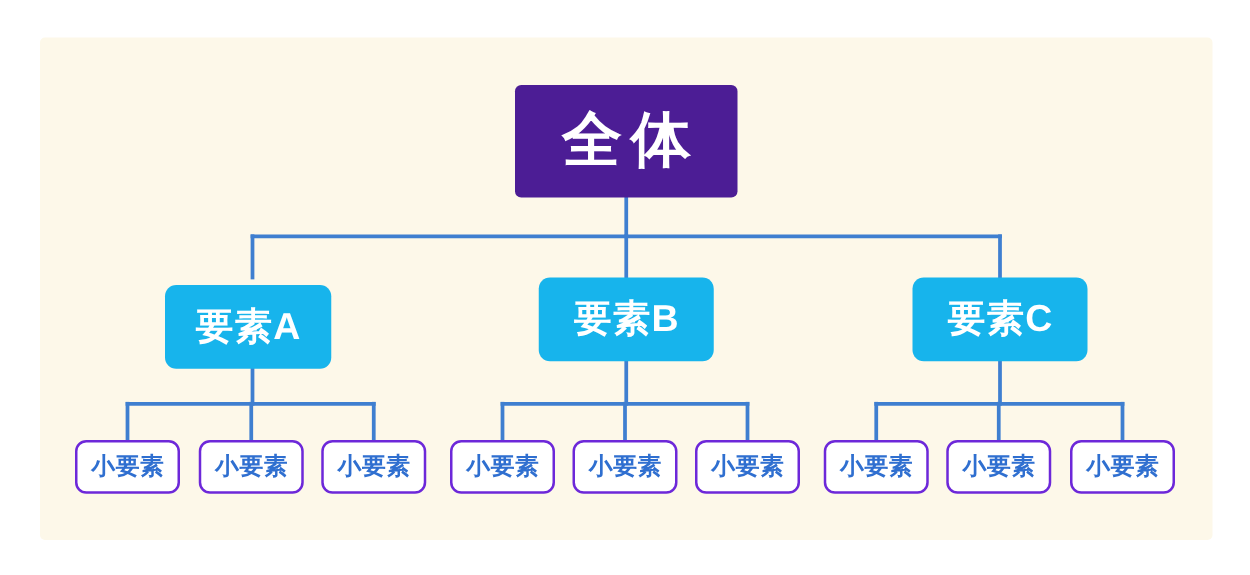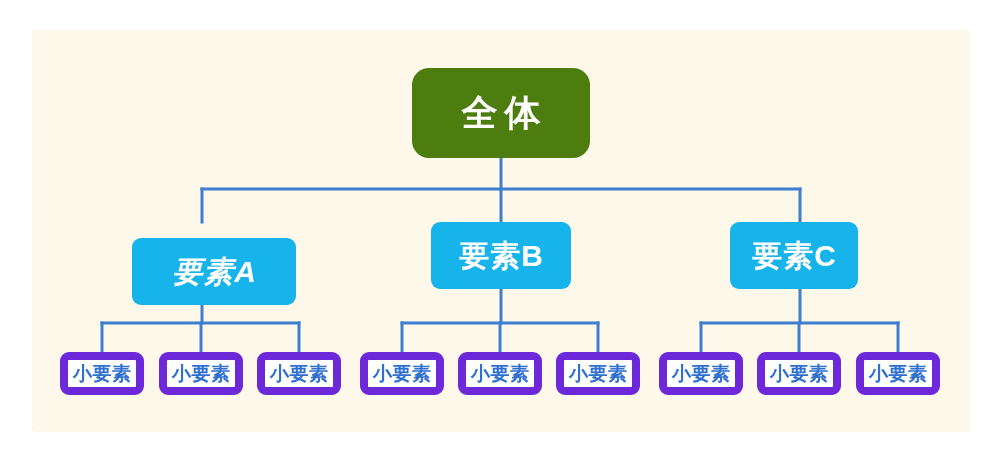--- a/index.html
+++ b/index.html
@@ -40,41 +40,41 @@
     position: absolute;
     box-sizing: border-box;
     display: flex;
     align-items: center;
     justify-content: center;
     text-align: center;
     line-height: 1;
     white-space: nowrap;
   }
   .node-root {
-    background: #4d7c0f;
+    background: #4c1d95;
     color: #ffffff;
-    border-radius: 17px;
-    font-size: 36px;
+    border-radius: 5px;
+    font-size: 48px;
     font-weight: bold;
     letter-spacing: 7px;
     text-indent: 7px;
   }
   .node-mid {
     background: #17b4ec;
     color: #ffffff;
     border-radius: 9px;
     font-size: 30px;
     font-weight: bold;
     letter-spacing: 1px;
     text-indent: 1px;
   }
   .node-leaf {
     background: #ffffff;
     color: #2f6fd0;
-    border: 8px solid #6d28d9;
+    border: 2px solid #6d28d9;
     border-radius: 9px;
     font-size: 19px;
     font-weight: bold;
     letter-spacing: 0.5px;
     text-indent: 0.5px;
   }
 </style>
 </head>
 <body>
 
@@ -100,27 +100,27 @@
       <line x1="800" y1="189" x2="800" y2="222" stroke="#3f7fd0" stroke-width="3" stroke-linecap="square"></line>
       <line x1="800" y1="289" x2="800" y2="323" stroke="#3f7fd0" stroke-width="3" stroke-linecap="square"></line>
       <line x1="701" y1="323" x2="898" y2="323" stroke="#3f7fd0" stroke-width="3" stroke-linecap="square"></line>
       <line x1="701" y1="323" x2="701" y2="352" stroke="#3f7fd0" stroke-width="3" stroke-linecap="square"></line>
       <line x1="799" y1="323" x2="799" y2="352" stroke="#3f7fd0" stroke-width="3" stroke-linecap="square"></line>
       <line x1="898" y1="323" x2="898" y2="352" stroke="#3f7fd0" stroke-width="3" stroke-linecap="square"></line>
     </svg>
 
   <div id="nodes">
       <div class="node node-root" style="left: 412px; top: 68px; width: 178px; height: 90px;">全体</div>
-      <div class="node node-mid" style="left: 132px; top: 238px; width: 164px; height: 67px; font-style: italic;">要素A</div>
+      <div class="node node-mid" style="left: 132px; top: 228px; width: 133px; height: 67px;">要素A</div>
       <div class="node node-leaf" style="left: 60px; top: 352px; width: 84px; height: 43px;">小要素</div>
       <div class="node node-leaf" style="left: 159px; top: 352px; width: 84px; height: 43px;">小要素</div>
       <div class="node node-leaf" style="left: 257px; top: 352px; width: 84px; height: 43px;">小要素</div>
       <div class="node node-mid" style="left: 431px; top: 222px; width: 140px; height: 67px; text-align: right;">要素B</div>
       <div class="node node-leaf" style="left: 360px; top: 352px; width: 84px; height: 43px;">小要素</div>
       <div class="node node-leaf" style="left: 458px; top: 352px; width: 84px; height: 43px;">小要素</div>
       <div class="node node-leaf" style="left: 556px; top: 352px; width: 84px; height: 43px;">小要素</div>
-      <div class="node node-mid" style="left: 730px; top: 222px; width: 128px; height: 67px;">要素C</div>
+      <div class="node node-mid" style="left: 730px; top: 222px; width: 140px; height: 67px;">要素C</div>
       <div class="node node-leaf" style="left: 659px; top: 352px; width: 84px; height: 43px;">小要素</div>
       <div class="node node-leaf" style="left: 757px; top: 352px; width: 84px; height: 43px;">小要素</div>
       <div class="node node-leaf" style="left: 856px; top: 352px; width: 84px; height: 43px;">小要素</div>
     </div>
 
 </div>
 
 </body></html>

